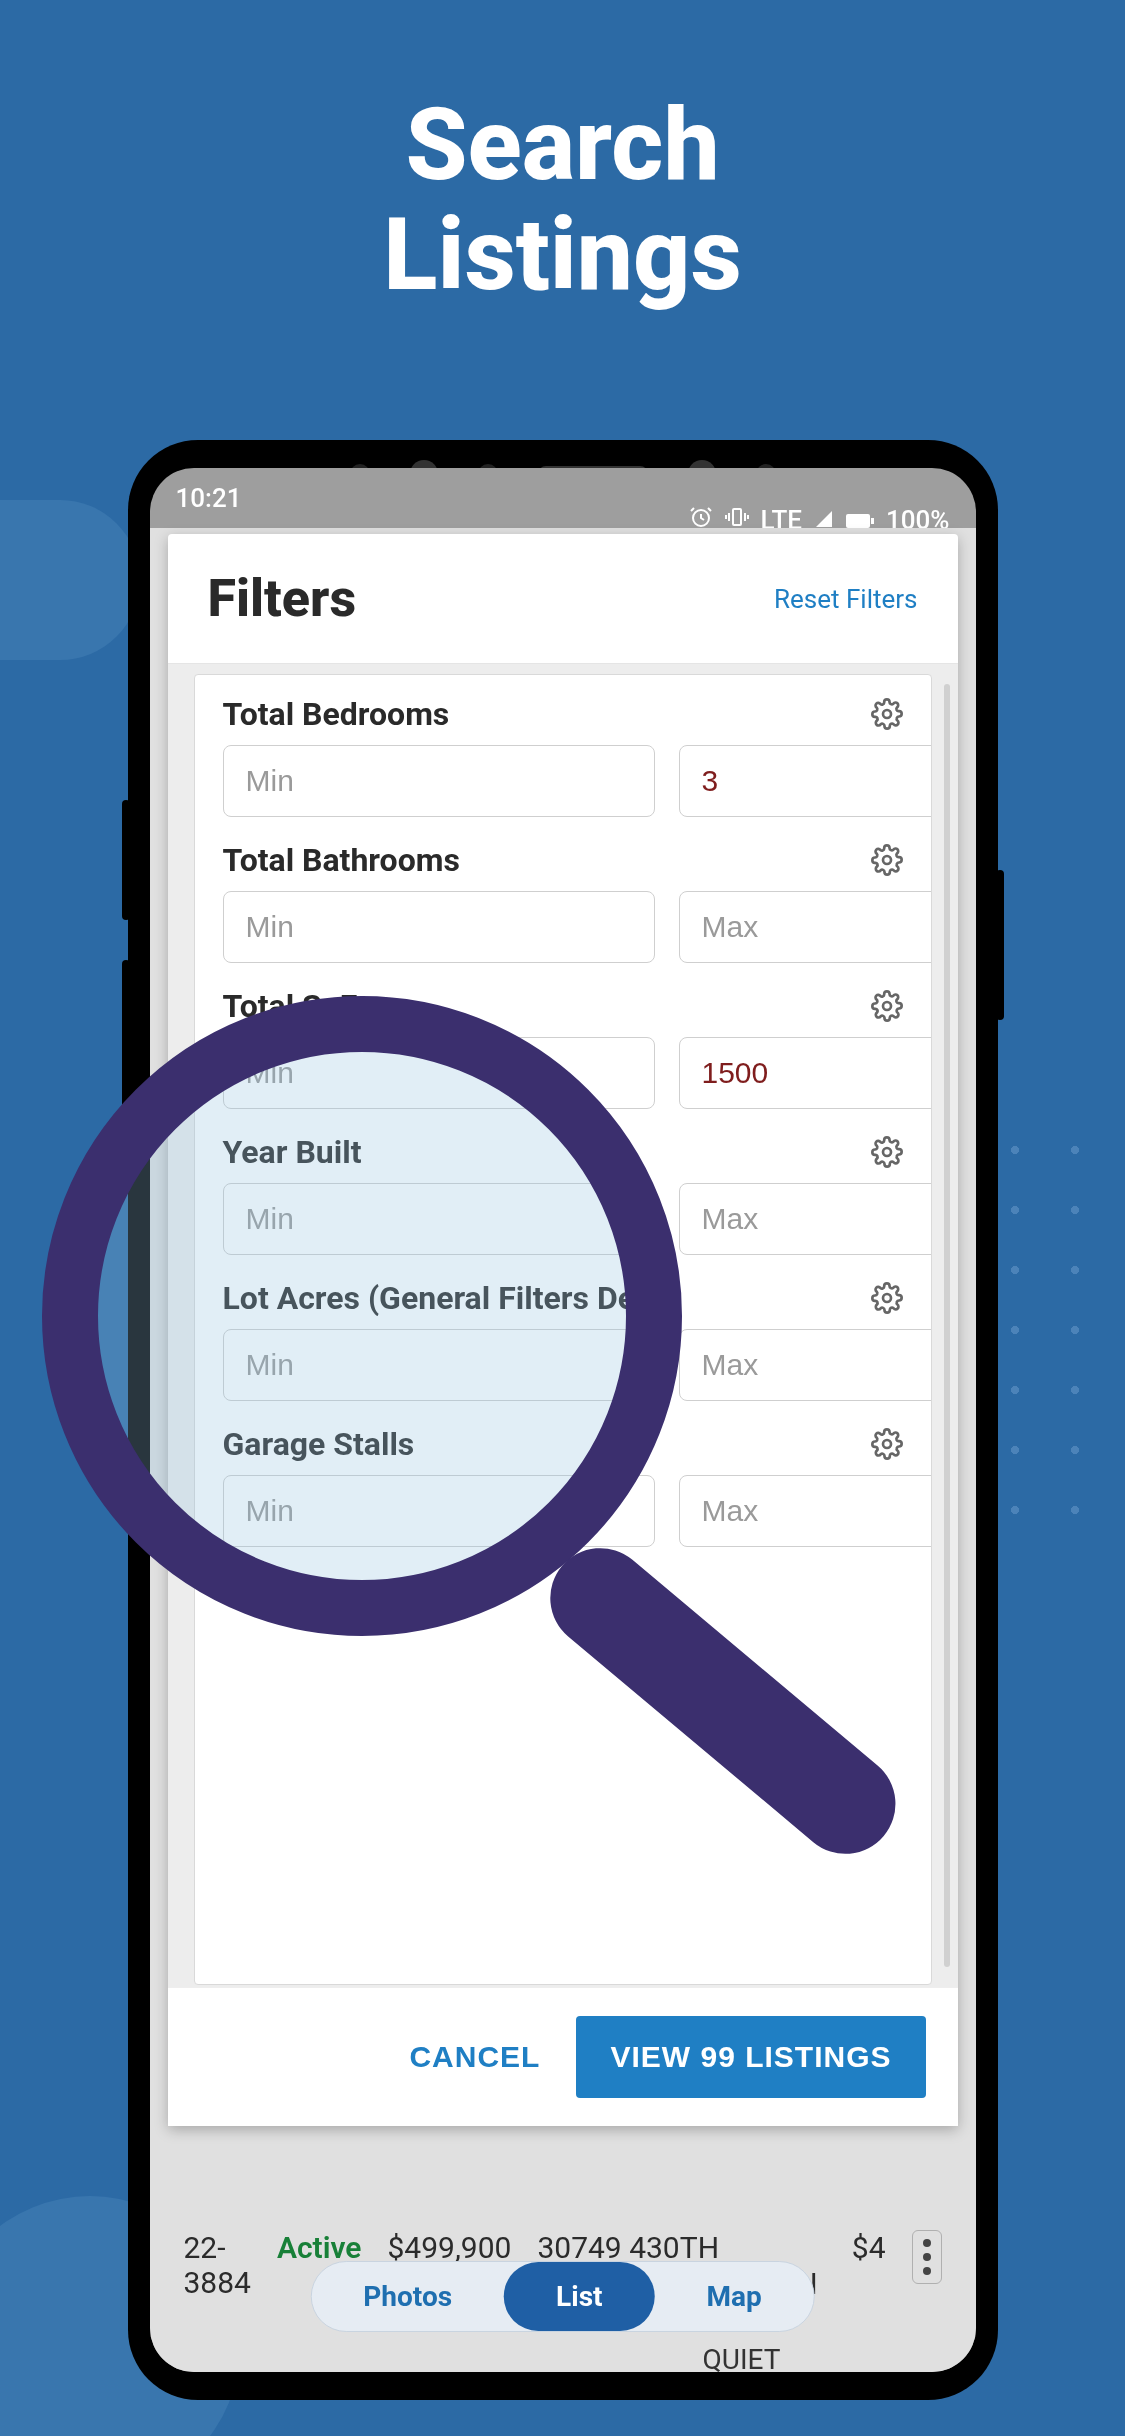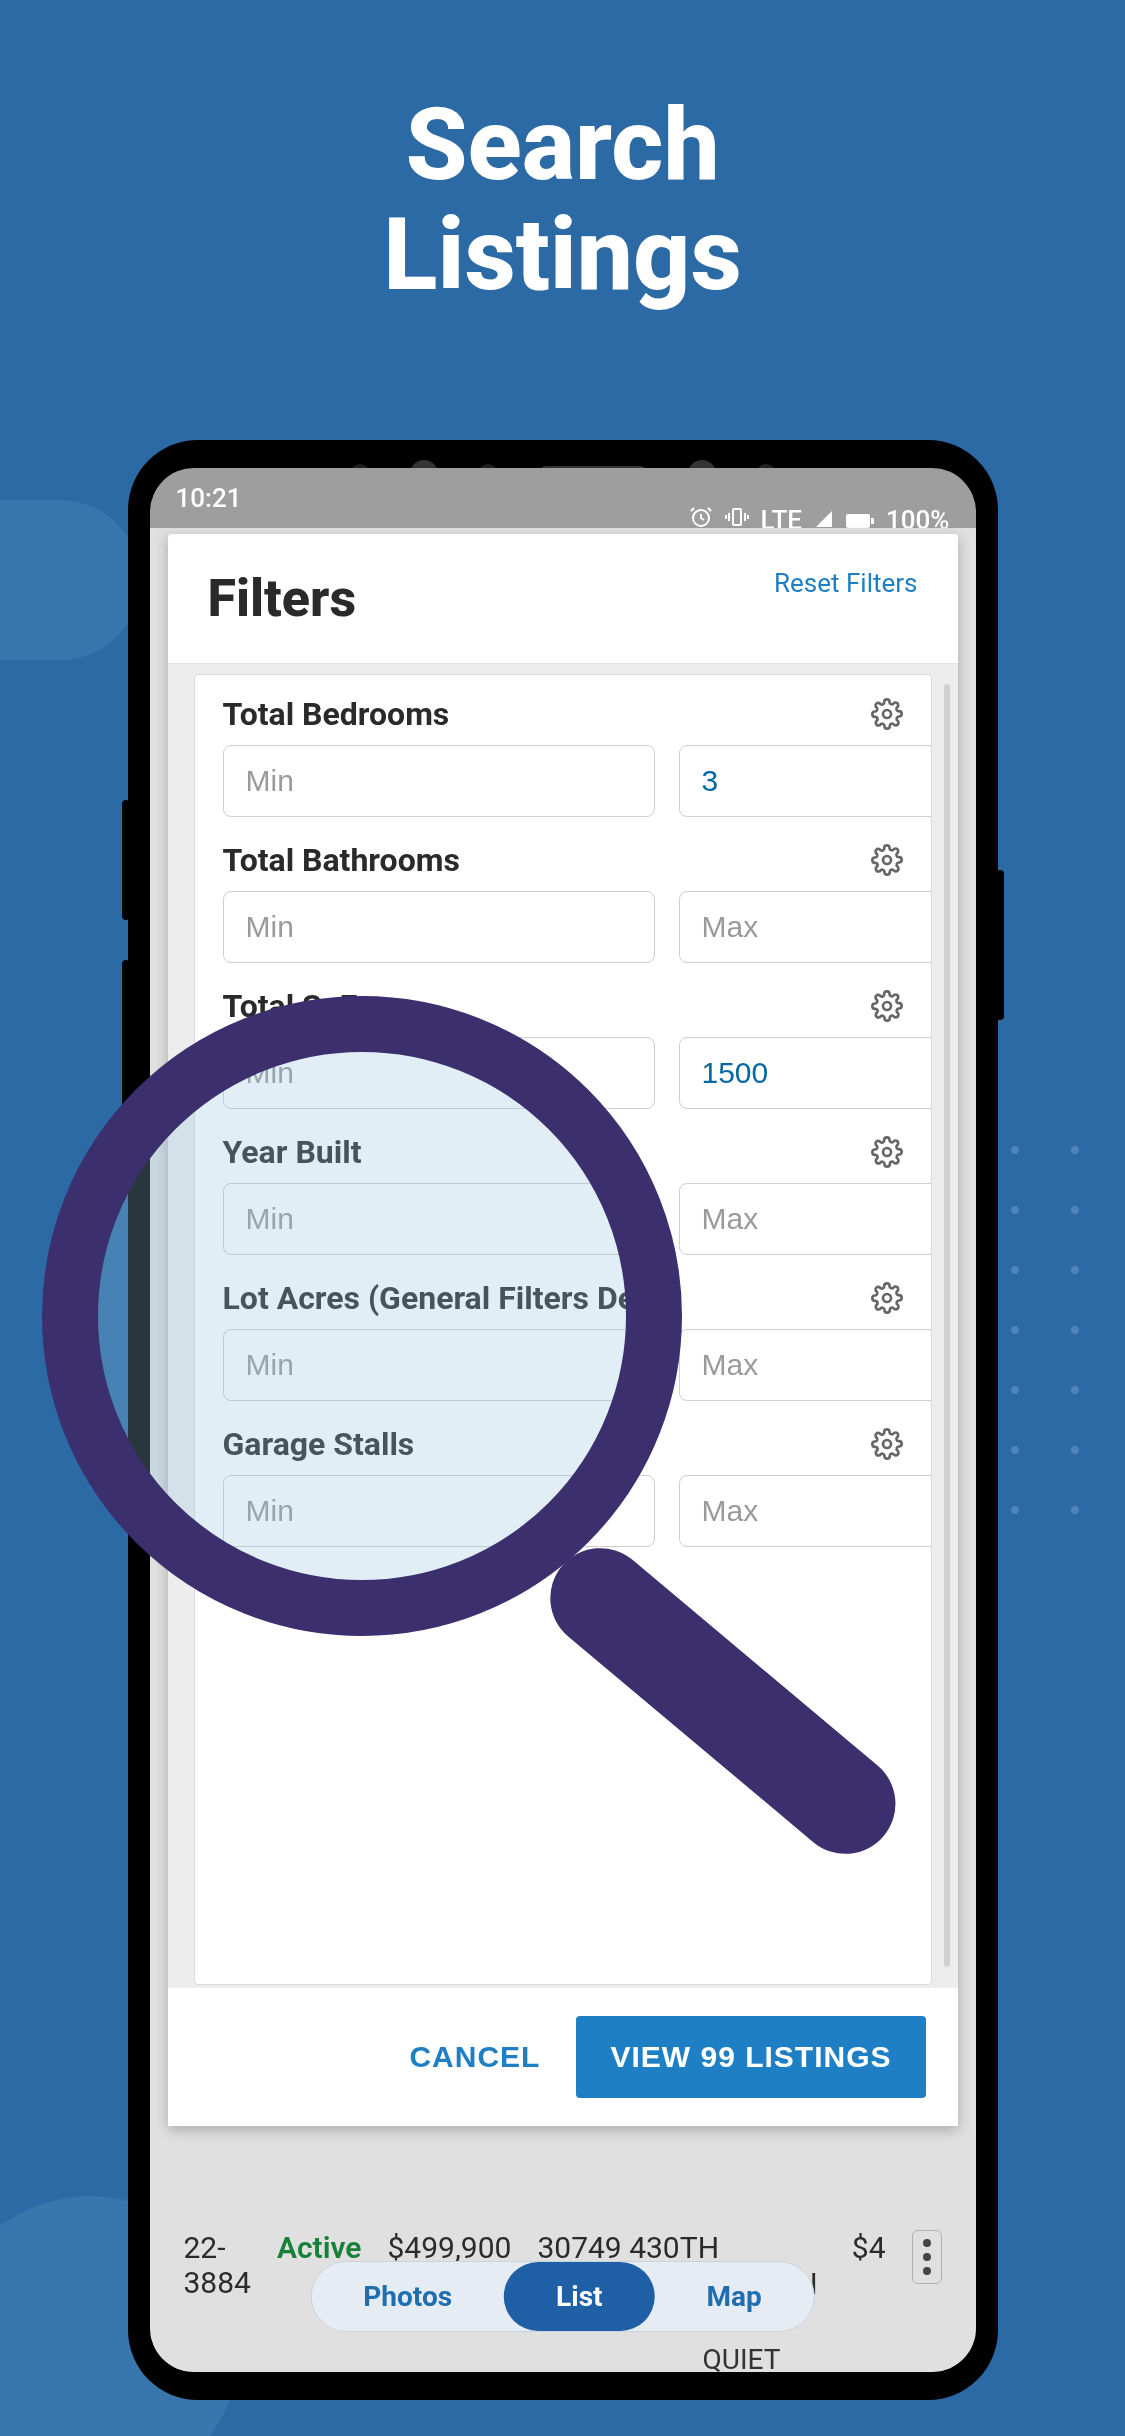--- a/index.html
+++ b/index.html
@@ -116,21 +116,21 @@
     left:18px; right:18px; top:66px; bottom:246px;
     background:#fff;
     border-radius:4px;
     display:flex;
     flex-direction:column;
     box-shadow:0 4px 14px rgba(0,0,0,.25);
   }
   .modal-header {
     display:flex;
     justify-content:space-between;
-    align-items:flex-start;
+    align-items:center;
     padding:34px 40px;
     border-bottom:1px solid #e5e5e5;
   }
   .modal-header h1 { font-size:52px; font-weight:800; color:#2a2a2a; }
   .modal-header a { color:#1f7fc4; font-size:26px; text-decoration:none; }
 
   .modal-body {
     flex:1;
     background:#ededed;
     overflow:hidden;
@@ -154,21 +154,21 @@
   .gear { width:32px; height:32px; color:#666; cursor:pointer; }
   .gear svg { width:100%; height:100%; }
   .field-inputs { display:flex; gap:24px; }
   .inp {
     flex:1;
     height:72px;
     border:1px solid #cfcfcf;
     border-radius:8px;
     font-size:30px;
     padding:0 22px;
-    color:#0369a1;
+    color:#7f1d1d;
     background:#fff;
   }
   .inp::placeholder { color:#9a9a9a; }
 
   .modal-footer {
     display:flex;
     justify-content:flex-end;
     gap:12px;
     padding:28px 32px;
     border-top:1px solid #eee;

